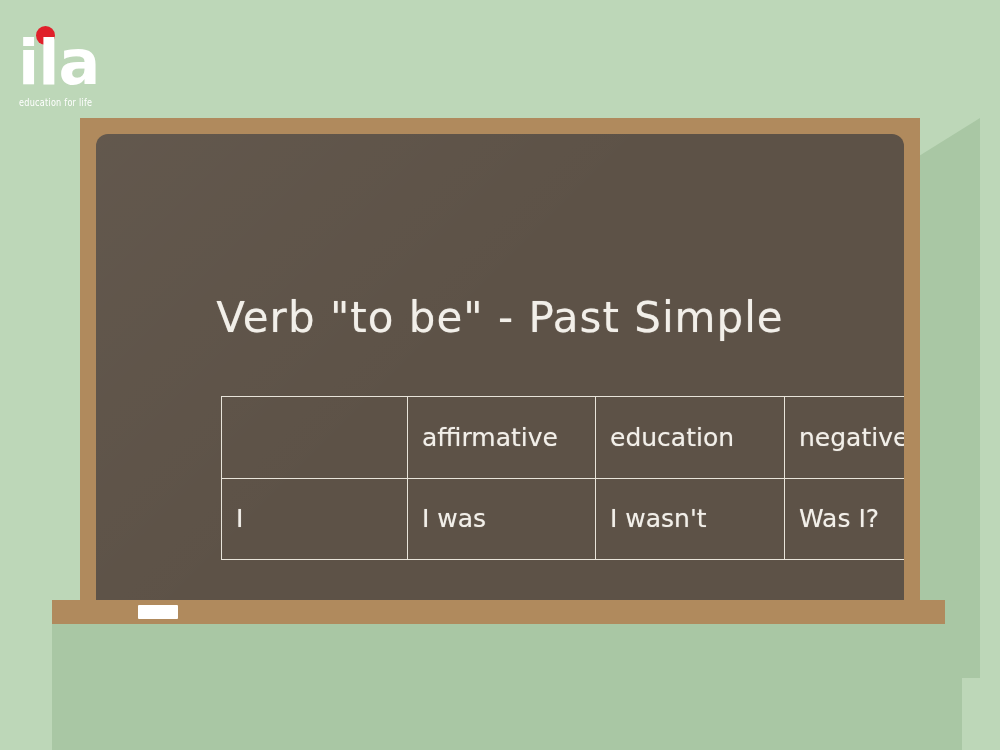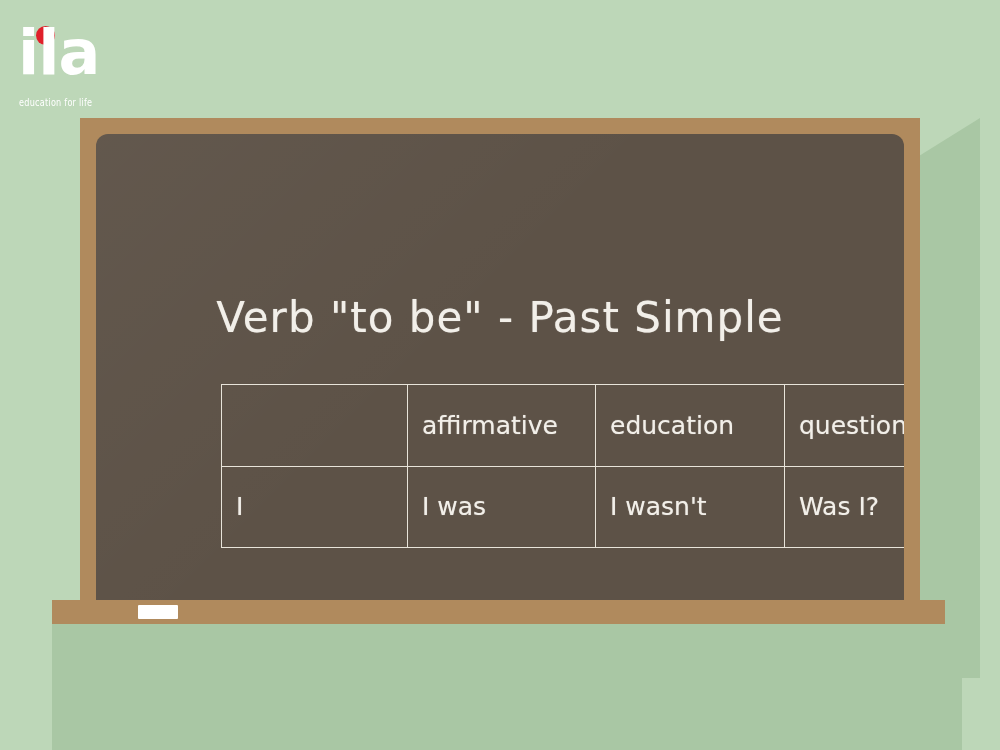--- a/index.html
+++ b/index.html
@@ -25,21 +25,21 @@
   }
   #logo-dot {
     position:absolute;
     left:18px; top:12px;
     width:19px; height:19px;
     border-radius:50%;
     background:#e0202a;
   }
   #logo-word {
     position:absolute;
-    left:0px; top:8px;
+    left:0px; top:18px;
     font-family:"DejaVu Sans", sans-serif;
     font-weight:bold;
     font-size:62px;
     line-height:62px;
     letter-spacing:-1px;
     color:#ffffff;
   }
   #logo-tagline {
     position:absolute;
     left:1px; top:83px;
@@ -121,21 +121,21 @@
     font-size:42px;
     line-height:48px;
     letter-spacing:1px;
     font-weight:400;
     white-space:nowrap;
   }
 
   
   #grammar-table {
     position:absolute;
-    left:125px; top:250px;
+    left:125px; top:262px;
     width:748px;
     border-collapse:collapse;
     table-layout:fixed;
   }
   #grammar-table td, #grammar-table th {
     border:1px solid #e8e4da;
     height:81px;
     padding:0 14px;
     text-align:left;
     vertical-align:middle;
@@ -176,21 +176,21 @@
           <col class="c0">
             <col class="c1">
             <col class="c2">
             <col class="c3">
         </colgroup>
         <thead>
           <tr class="header-row">
             <th></th>
             <th>affirmative</th>
             <th>education</th>
-            <th>question</th>
+            <th>negative</th>
           </tr>
         </thead>
         <tbody>
           <tr>
             <td>I</td>
             <td>I was</td>
             <td>I wasn't</td>
             <td>Was I?</td>
           </tr>
 

